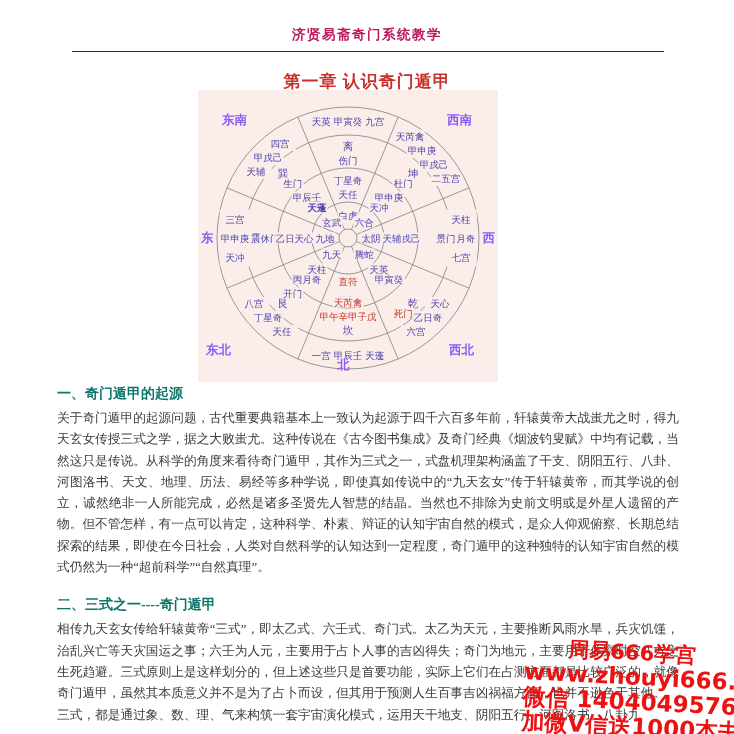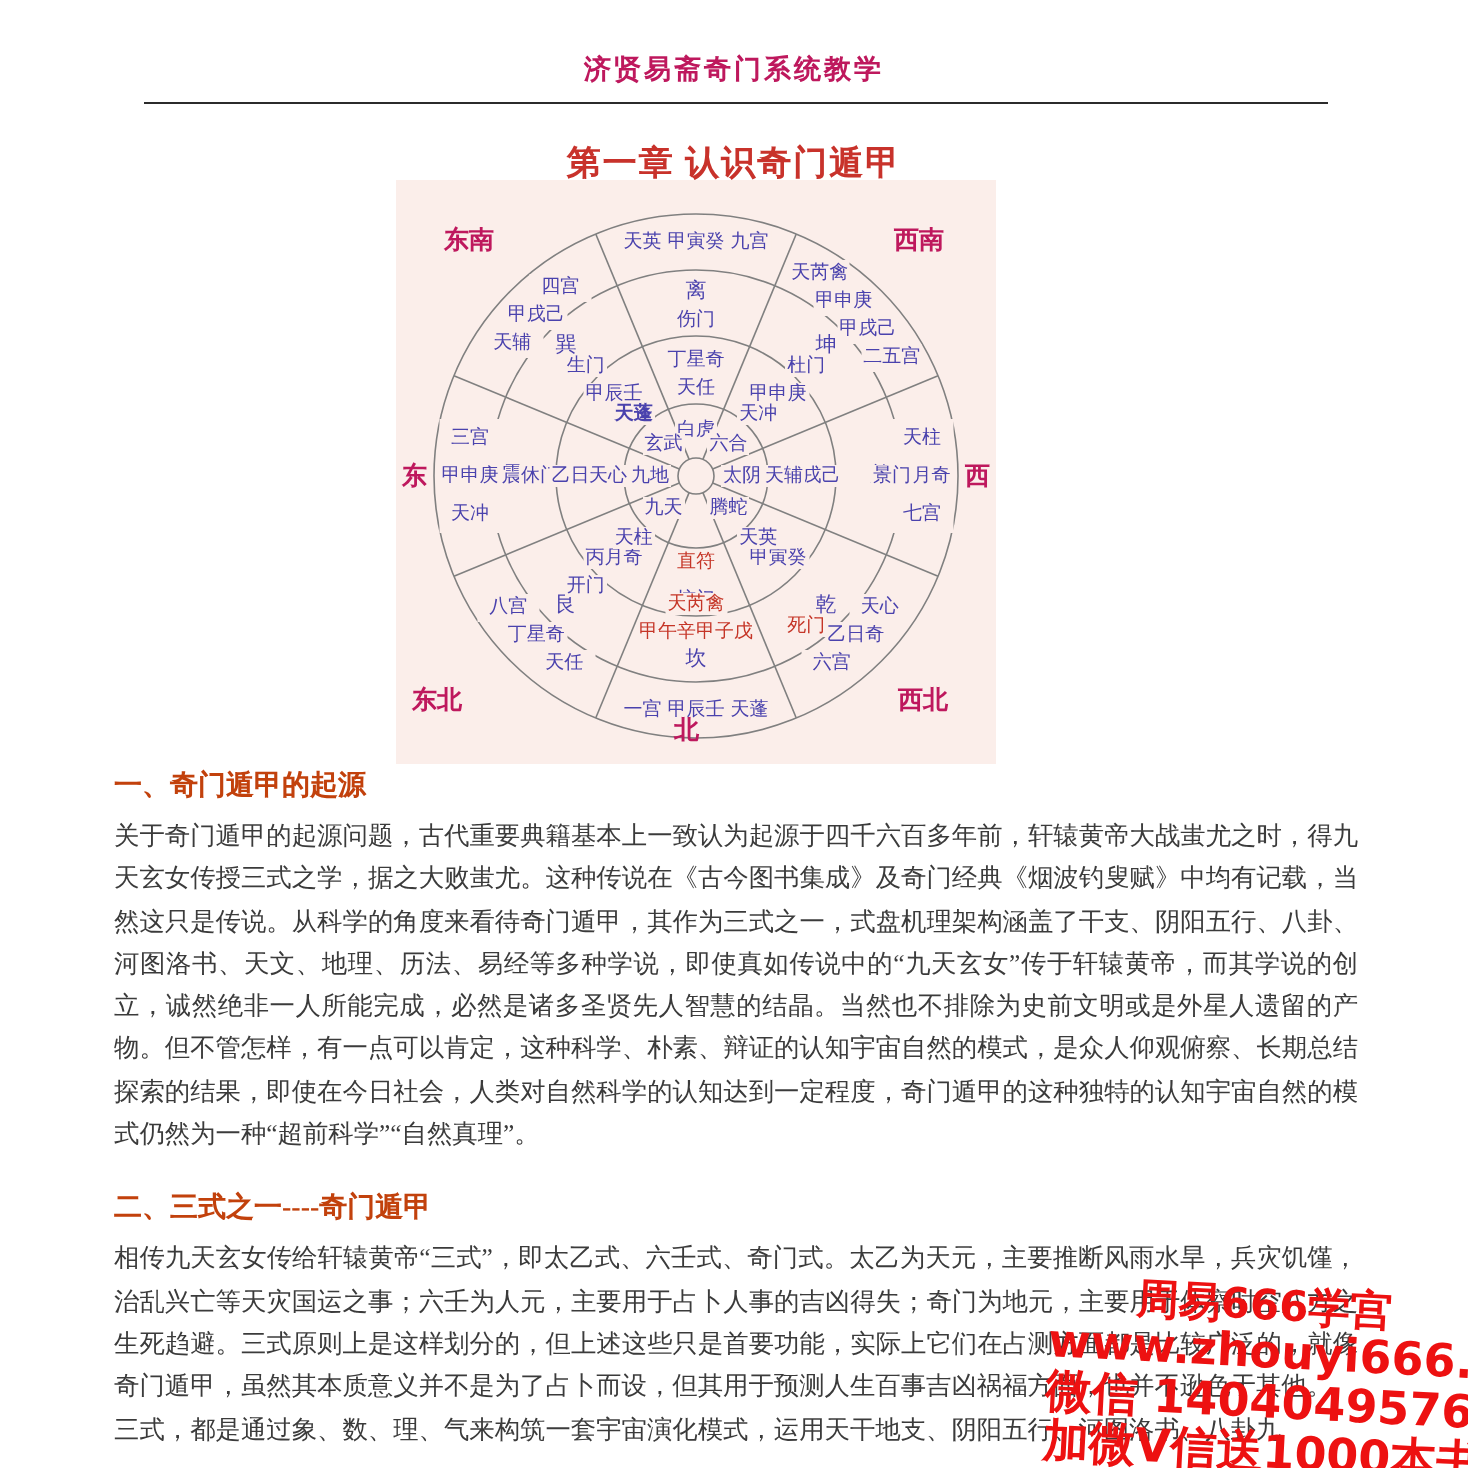--- a/index.html
+++ b/index.html
@@ -34,32 +34,32 @@
   .dial-label.red{color:#c53527;margin-top:20px;}
   .dial-label.trigram{font-size:10.5px;}
   .dial-stack{
     position:absolute;transform:translate(-50%,-50%);
     font-family:"DejaVu Sans",sans-serif;font-size:9.5px;
     color:#4a42ad;text-align:center;
   }
   .dial-stack > div{white-space:nowrap;background:#fbeeea;padding:0 1px;}
   .compass{
     position:absolute;font-family:"DejaVu Sans",sans-serif;
-    font-size:12.5px;font-weight:600;color:#be185d;white-space:nowrap;
+    font-size:12.5px;font-weight:600;color:#8b5cf6;white-space:nowrap;
   }
   .c-tl{left:24px;top:22px;} .c-tr{right:26px;top:22px;}
   .c-l{left:3px;top:140px;}  .c-r{right:3px;top:140px;}
   .c-bl{left:8px;top:252px;}.c-br{right:24px;top:252px;}
   .c-b{left:139px;top:267px;}
   
   .content{position:absolute;left:57px;top:385px;width:622px;color:#3b3b3b;}
   .sec{margin:0;}
   .sec + .sec{margin-top:18px;}
   .sec-heading{
-    font-size:14px;font-weight:bold;color:#c2410c;
+    font-size:14px;font-weight:bold;color:#0f766e;
     line-height:18px;margin:0 0 5px 0;
   }
   .body-par{
     font-size:12.7px;line-height:21.3px;text-align:justify;margin:0;
   }
   
   .watermark{
     position:absolute;left:526px;top:636px;width:214px;
     transform:rotate(3deg);transform-origin:left top;
     color:#ed1111;font-family:"DejaVu Sans",sans-serif;font-weight:bold;

